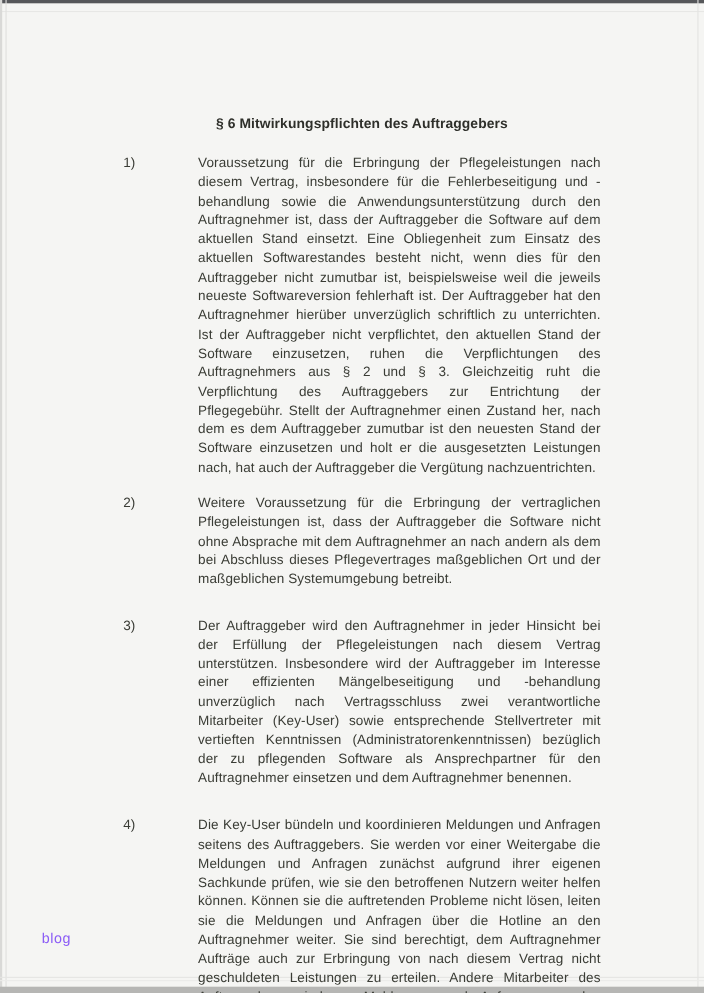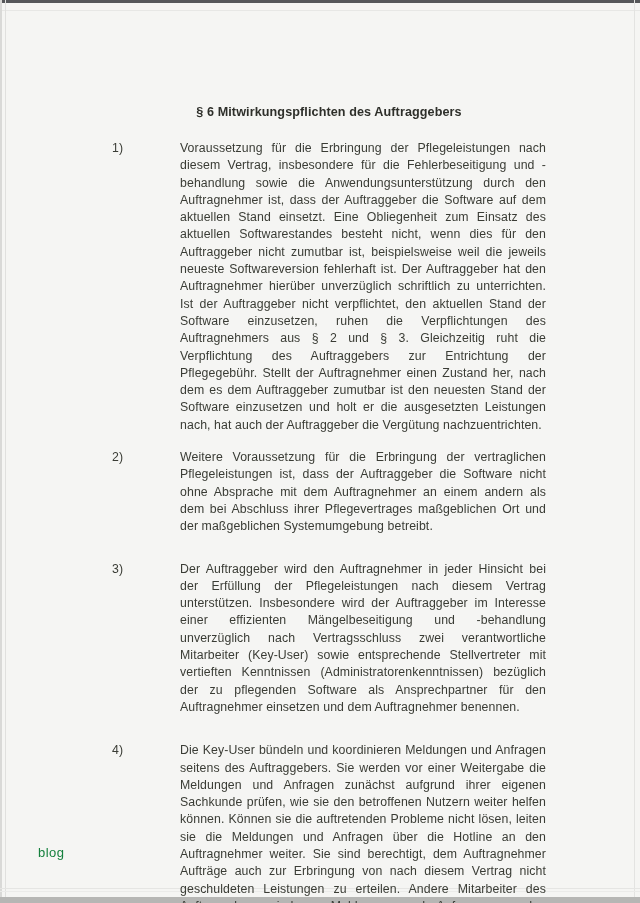--- a/index.html
+++ b/index.html
@@ -60,21 +60,21 @@
   .clause:nth-of-type(1) { margin-bottom: 15px; }
   .clause:nth-of-type(2) { margin-bottom: 25px; }
   .clause:nth-of-type(3) { margin-bottom: 26px; }
   .clause:nth-of-type(4) { margin-bottom: 0; }
 
   .watermark {
     position: absolute;
     left: 38px;
     top: 845px;
     font-size: 13px;
-    color: #15803d;
+    color: #8b5cf6;
     letter-spacing: 0.5px;
   }
 </style>
 </head>
 <body>
 
 <div class="page">
 
   <div class="edge-top"></div>
   <div class="hairline-top"></div>
@@ -89,21 +89,21 @@
 
     <h1 class="doc-title">§ 6 Mitwirkungspflichten des Auftraggebers</h1>
 
     <div class="clause">
       <span class="num">1)</span>
       <span class="txt">Voraussetzung für die Erbringung der Pflegeleistungen nach diesem Vertrag, insbesondere für die Fehlerbeseitigung und -behandlung sowie die Anwendungsunterstützung durch den Auftragnehmer ist, dass der Auftraggeber die Software auf dem aktuellen Stand einsetzt. Eine Obliegenheit zum Einsatz des aktuellen Softwarestandes besteht nicht, wenn dies für den Auftraggeber nicht zumutbar ist, beispielsweise weil die jeweils neueste Softwareversion fehlerhaft ist. Der Auftraggeber hat den Auftragnehmer hierüber unverzüglich schriftlich zu unterrichten. Ist der Auftraggeber nicht verpflichtet, den aktuellen Stand der Software einzusetzen, ruhen die Verpflichtungen des Auftragnehmers aus § 2 und § 3. Gleichzeitig ruht die Verpflichtung des Auftraggebers zur Entrichtung der Pflegegebühr. Stellt der Auftragnehmer einen Zustand her, nach dem es dem Auftraggeber zumutbar ist den neuesten Stand der Software einzusetzen und holt er die ausgesetzten Leistungen nach, hat auch der Auftraggeber die Vergütung nachzuentrichten.</span>
     </div>
 
     <div class="clause">
       <span class="num">2)</span>
-      <span class="txt">Weitere Voraussetzung für die Erbringung der vertraglichen Pflegeleistungen ist, dass der Auftraggeber die Software nicht ohne Absprache mit dem Auftragnehmer an einem andern als dem bei Abschluss ihrer Pflegevertrages maßgeblichen Ort und der maßgeblichen Systemumgebung betreibt.</span>
+      <span class="txt">Weitere Voraussetzung für die Erbringung der vertraglichen Pflegeleistungen ist, dass der Auftraggeber die Software nicht ohne Absprache mit dem Auftragnehmer an nach andern als dem bei Abschluss dieses Pflegevertrages maßgeblichen Ort und der maßgeblichen Systemumgebung betreibt.</span>
     </div>
 
     <div class="clause">
       <span class="num">3)</span>
       <span class="txt">Der Auftraggeber wird den Auftragnehmer in jeder Hinsicht bei der Erfüllung der Pflegeleistungen nach diesem Vertrag unterstützen. Insbesondere wird der Auftraggeber im Interesse einer effizienten Mängelbeseitigung und -behandlung unverzüglich nach Vertragsschluss zwei verantwortliche Mitarbeiter (Key-User) sowie entsprechende Stellvertreter mit vertieften Kenntnissen (Administratorenkenntnissen) bezüglich der zu pflegenden Software als Ansprechpartner für den Auftragnehmer einsetzen und dem Auftragnehmer benennen.</span>
     </div>
 
     <div class="clause">
       <span class="num">4)</span>
       <span class="txt">Die Key-User bündeln und koordinieren Meldungen und Anfragen seitens des Auftraggebers. Sie werden vor einer Weitergabe die Meldungen und Anfragen zunächst aufgrund ihrer eigenen Sachkunde prüfen, wie sie den betroffenen Nutzern weiter helfen können. Können sie die auftretenden Probleme nicht lösen, leiten sie die Meldungen und Anfragen über die Hotline an den Auftragnehmer weiter. Sie sind berechtigt, dem Auftragnehmer Aufträge auch zur Erbringung von nach diesem Vertrag nicht geschuldeten Leistungen zu erteilen. Andere Mitarbeiter des Auftraggebers sind zu Meldungen und Anfragen an den Auftragnehmer nicht berechtigt.</span>

